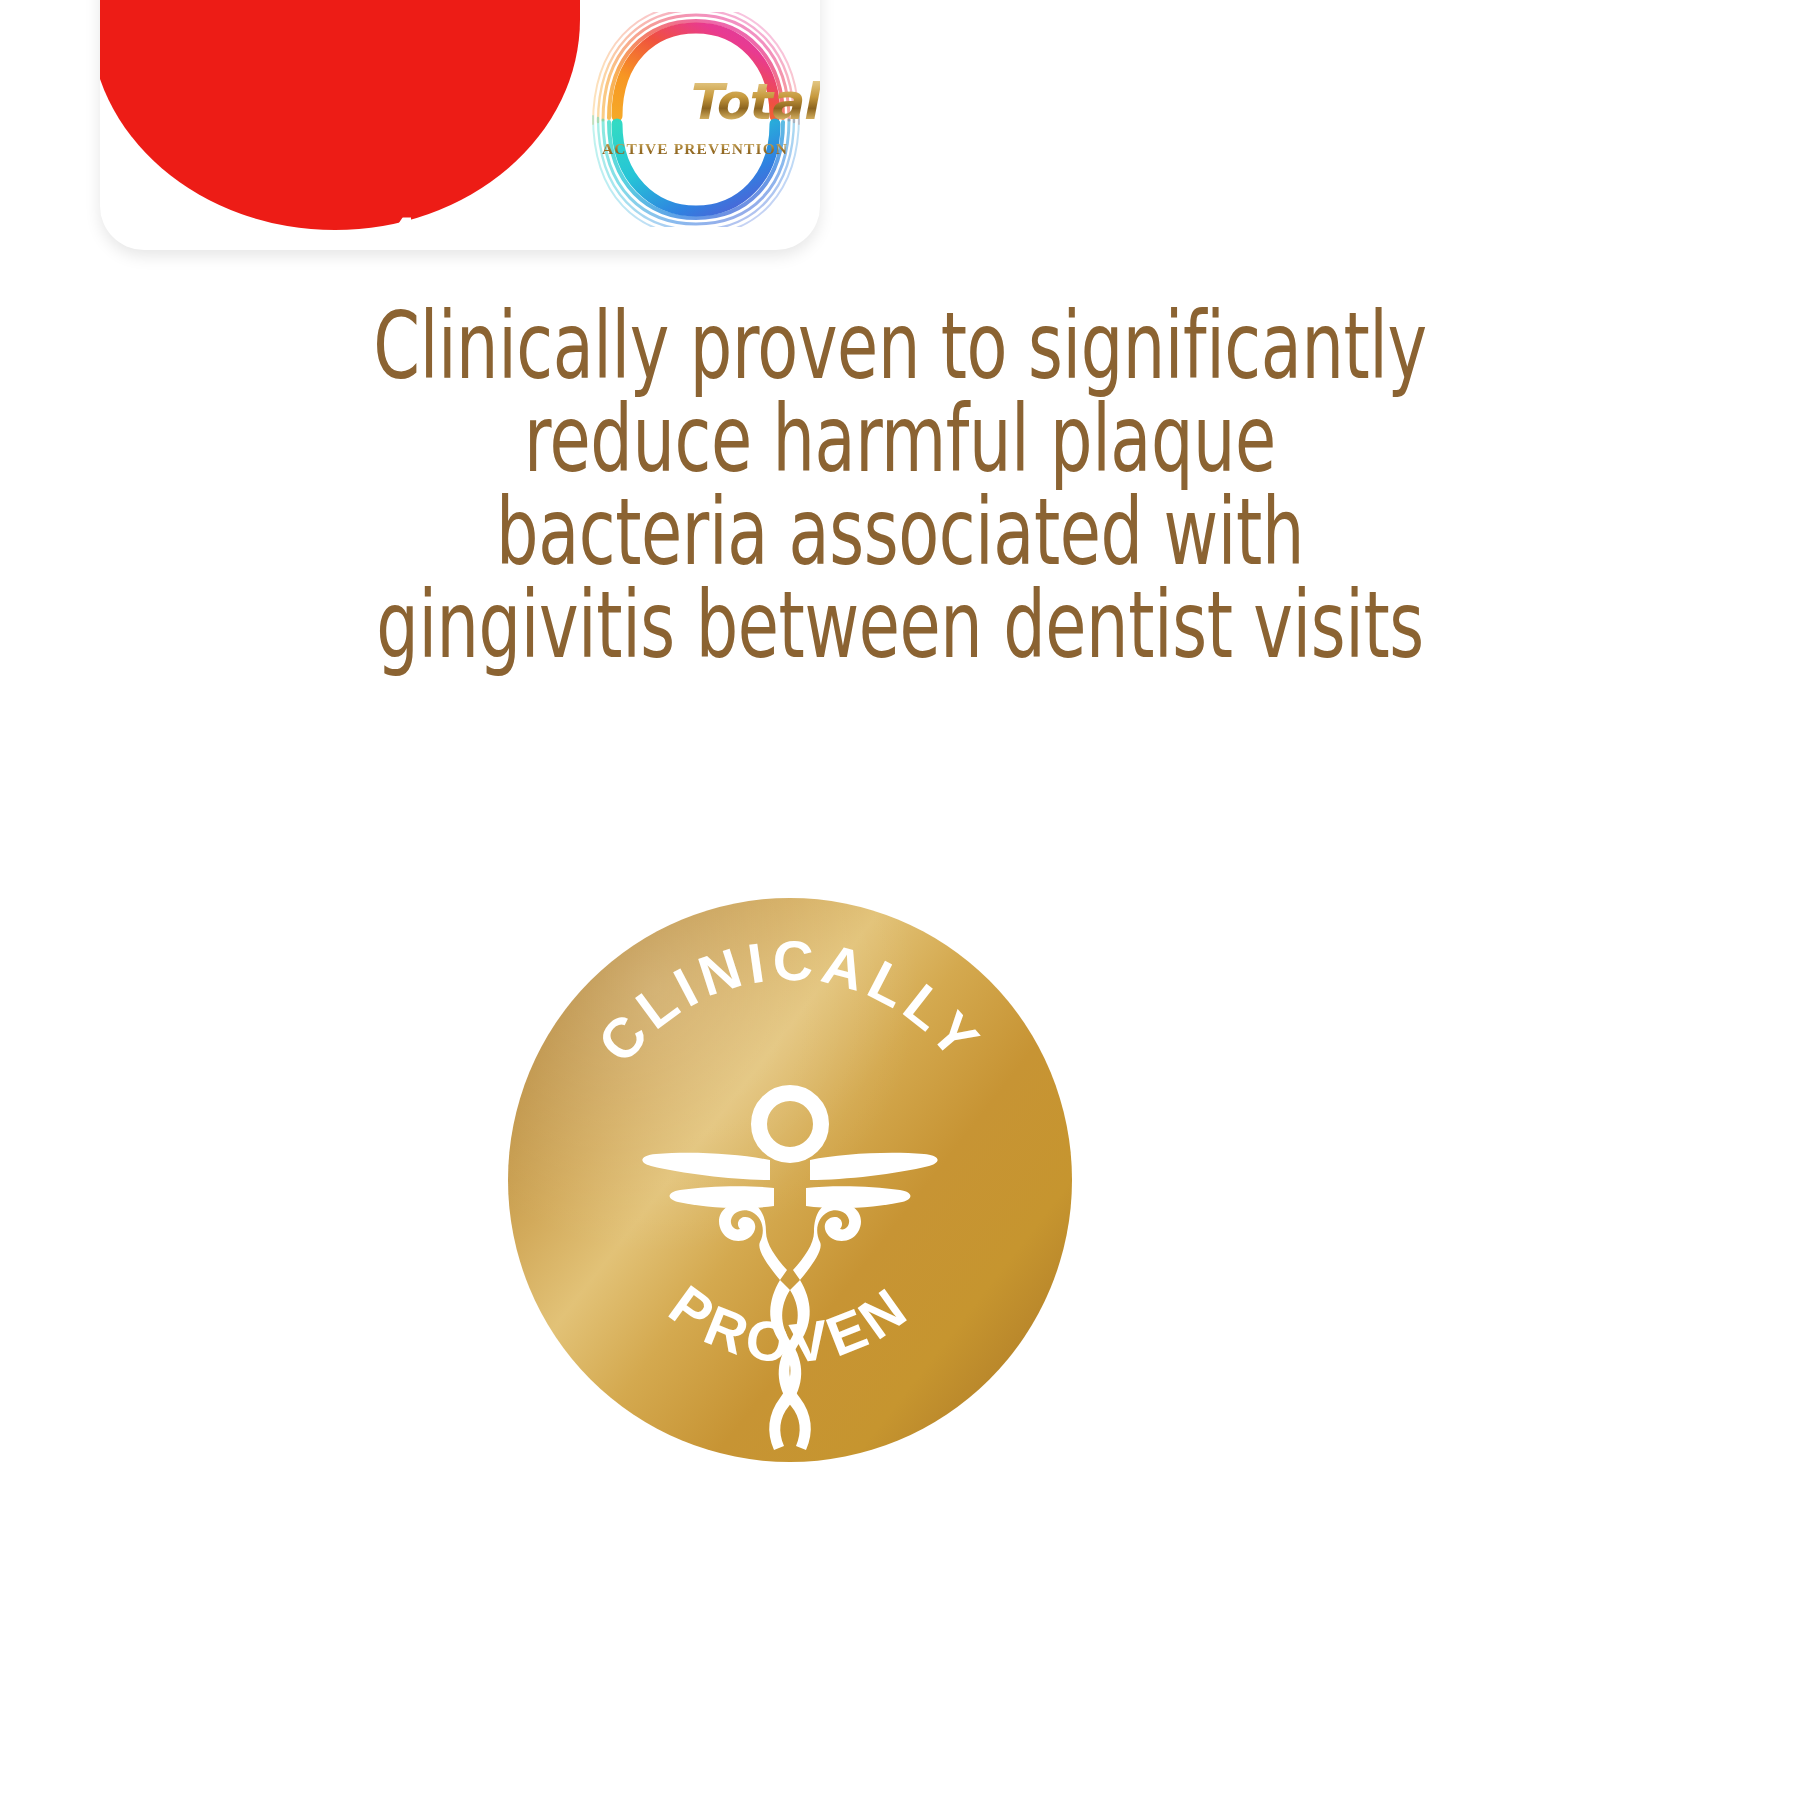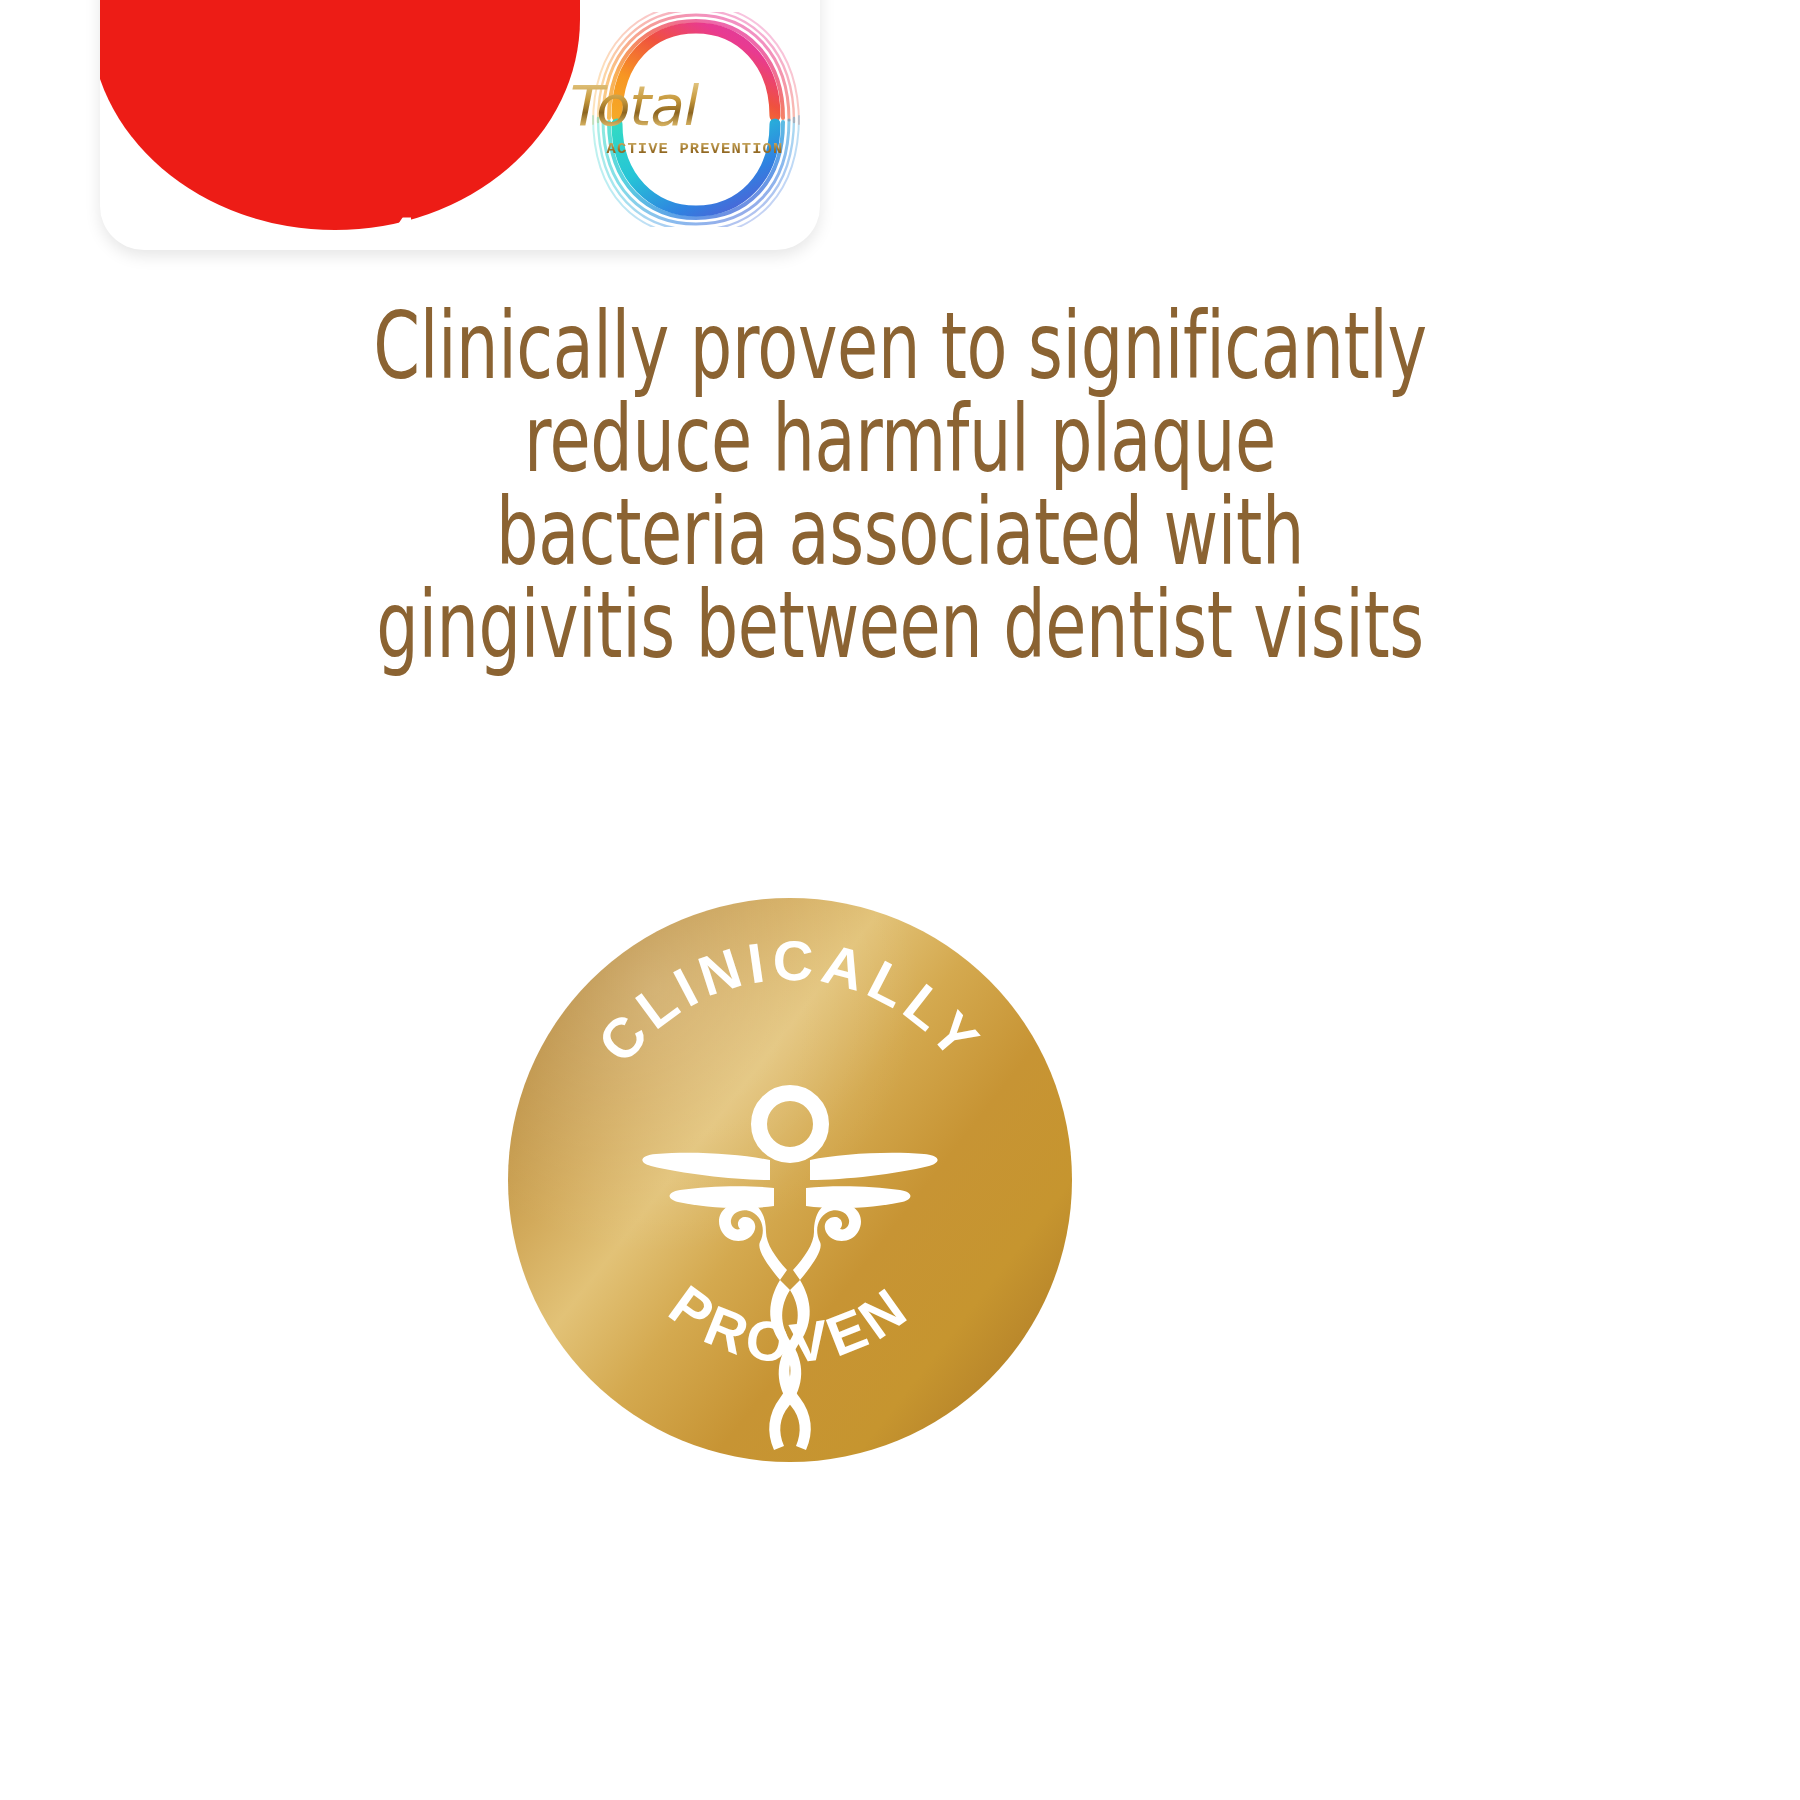--- a/index.html
+++ b/index.html
@@ -81,40 +81,40 @@
     top: 92px;
     width: 250px;
     height: 215px;
   }
   .total-logo svg { position: absolute; left: 0; top: 0; }
   .total-word {
     position: absolute;
     left: 0;
     top: 66px;
     width: 250px;
-    text-align: left;
+    text-align: right;
     font-family: "DejaVu Sans", sans-serif;
-    font-size: 56px;
-    font-weight: normal;
+    font-size: 49px;
+    font-weight: bold;
     font-style: italic;
     line-height: 1;
     letter-spacing: -1px;
     background: linear-gradient(180deg,#e8cf90 0%,#c79a3e 38%,#8d6520 62%,#d9b564 86%,#a87e2c 100%);
     -webkit-background-clip: text;
     background-clip: text;
     color: transparent;
     white-space: nowrap;
   }
   .total-tag {
     position: absolute;
     left: 0;
     top: 128px;
     width: 250px;
     text-align: center;
-    font-family: Liberation Mono, monospace;
+    font-family: Liberation Serif, serif;
     font-size: 15.5px;
     font-weight: bold;
     letter-spacing: 1.1px;
     background: linear-gradient(180deg,#d8bb73 0%,#9c7228 55%,#7b551a 100%);
     -webkit-background-clip: text;
     background-clip: text;
     color: transparent;
     white-space: nowrap;
   }
 

